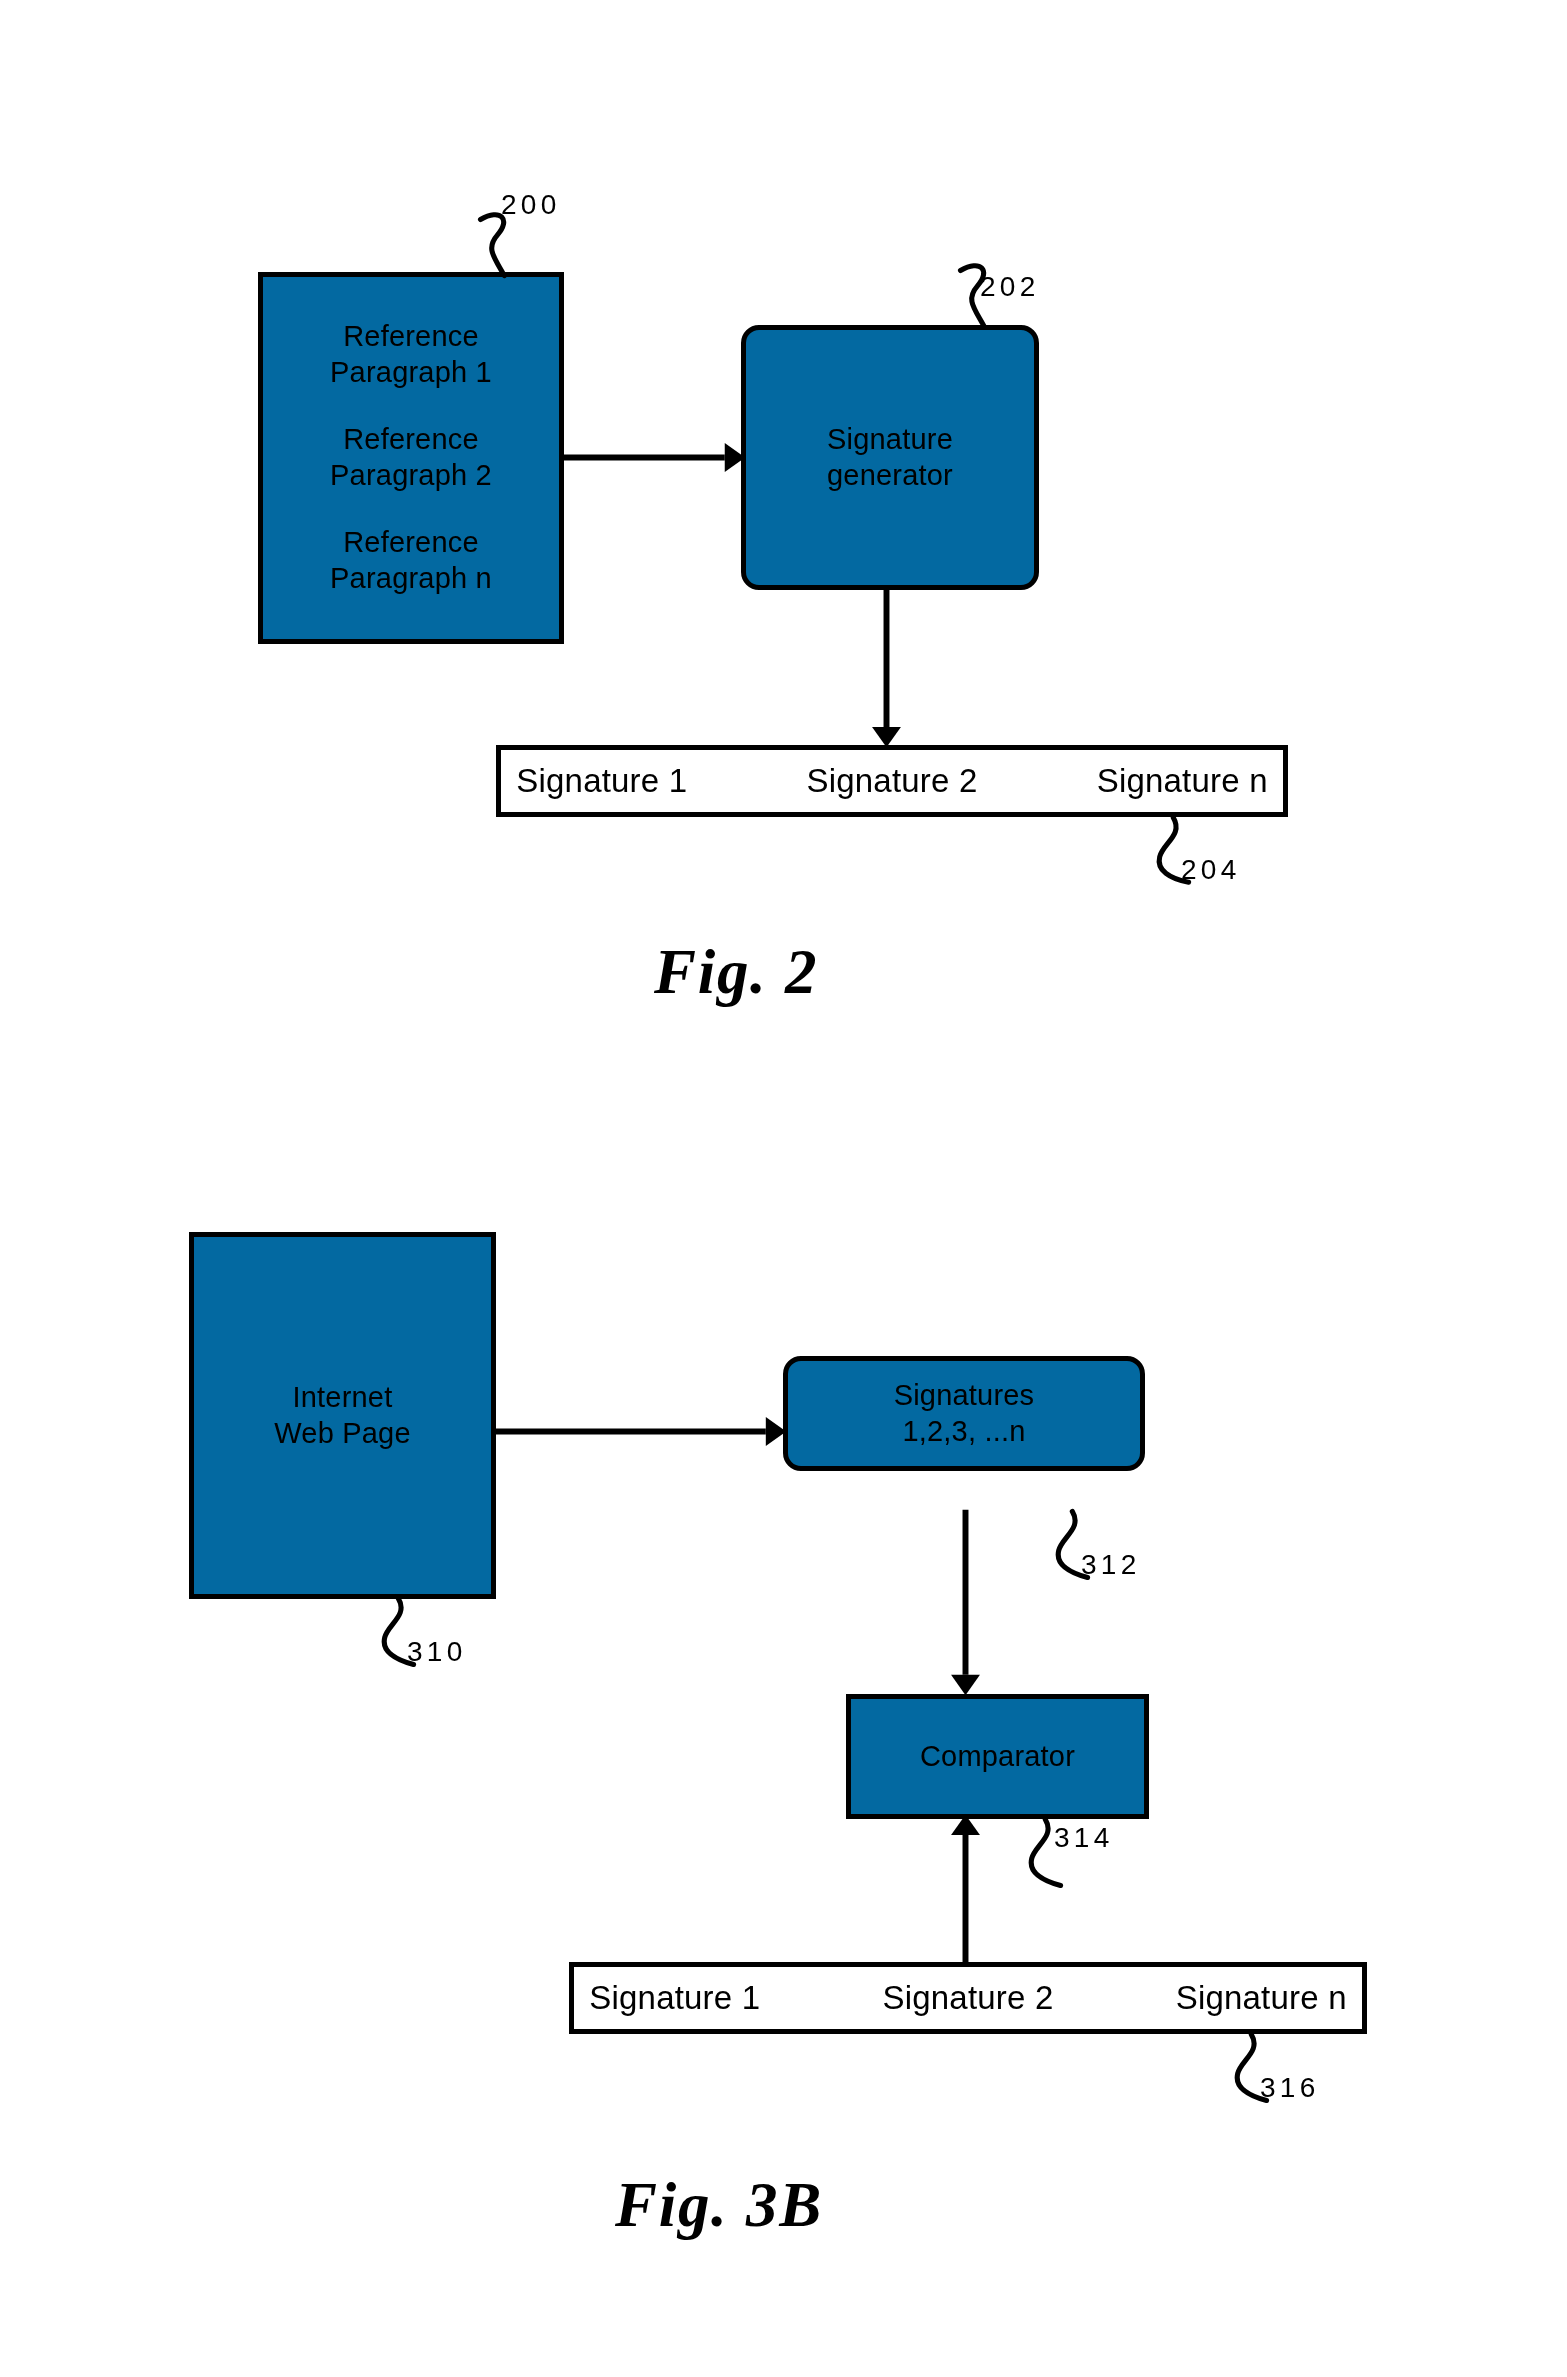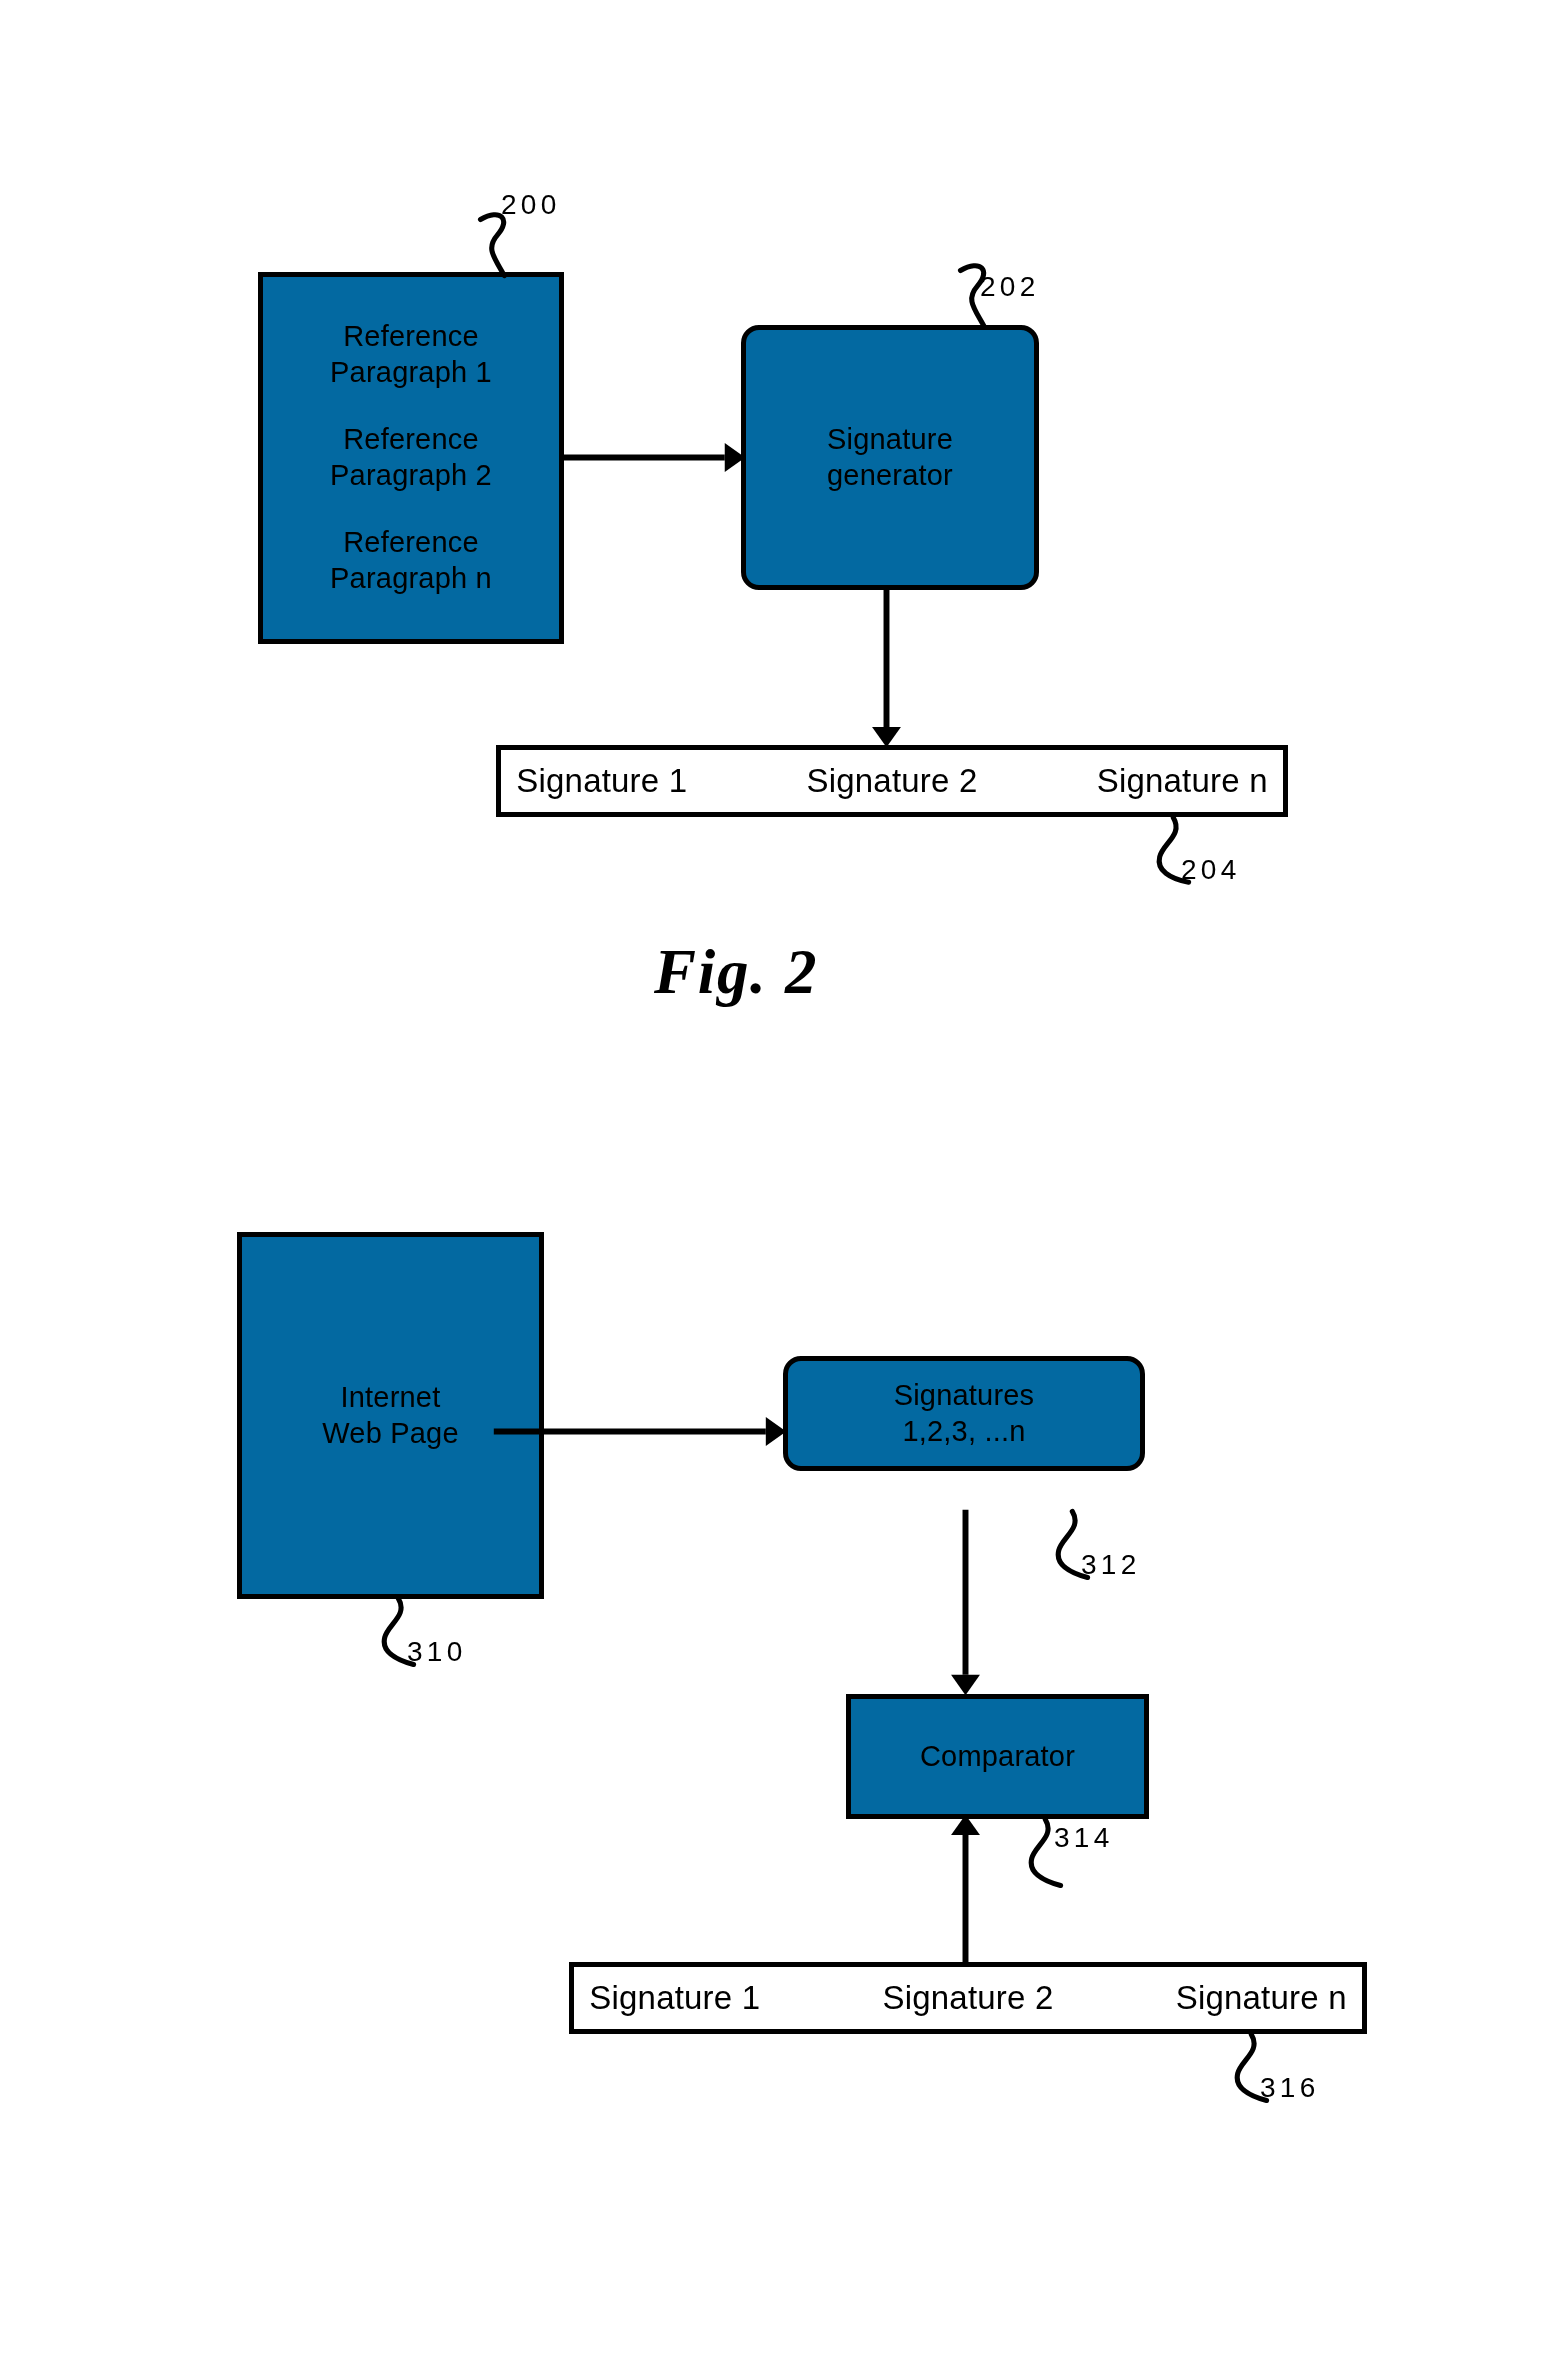--- a/index.html
+++ b/index.html
@@ -153,21 +153,21 @@
     <span class="bar-cell">Signature n</span>
   </div>
 
   <svg class="leader" style="left:1141px; top:814px; width:68px; height:77px;" viewBox="0 0 80 90">
     <path d="M38 4 C 50 24, 26 34, 22 50 C 18 66, 34 76, 56 80" fill="none" stroke="#000" stroke-width="6" stroke-linecap="round"></path>
   </svg>
   <div class="ref-num" style="left:1181px; top:854px;">204</div>
 
   <div class="fig-caption" style="left:654px; top:936px;">Fig.  2</div>
 
-  <div class="fig-box" style="left:189px; top:1232px; width:307px; height:367px;margin-left:48px;">
+  <div class="fig-box" style="left:189px; top:1232px; width:307px; height:367px;">
     <span class="box-line">Internet</span>
     <span class="box-line">Web Page</span>
   </div>
 
   <svg class="leader" style="left:366px; top:1595px; width:68px; height:78px;" viewBox="0 0 80 92">
     <path d="M38 4 C 50 24, 26 34, 22 50 C 18 66, 34 76, 56 82" fill="none" stroke="#000" stroke-width="6" stroke-linecap="round"></path>
   </svg>
   <div class="ref-num" style="left:407px; top:1636px;">310</div>
 
   <svg class="conn" style="left:492px; top:1406px; width:296px; height:51px;" viewBox="0 0 348 60">
@@ -208,15 +208,16 @@
     <span class="bar-cell">Signature 1</span>
     <span class="bar-cell">Signature 2</span>
     <span class="bar-cell">Signature n</span>
   </div>
 
   <svg class="leader" style="left:1219px; top:2031px; width:68px; height:78px;" viewBox="0 0 80 92">
     <path d="M38 4 C 50 24, 26 34, 22 50 C 18 66, 34 76, 56 82" fill="none" stroke="#000" stroke-width="6" stroke-linecap="round"></path>
   </svg>
   <div class="ref-num" style="left:1260px; top:2072px;">316</div>
 
+  <div class="fig-caption" style="left:615px; top:2169px;">Fig.  3B</div>
 
 </div>
 
 
 </body></html>

